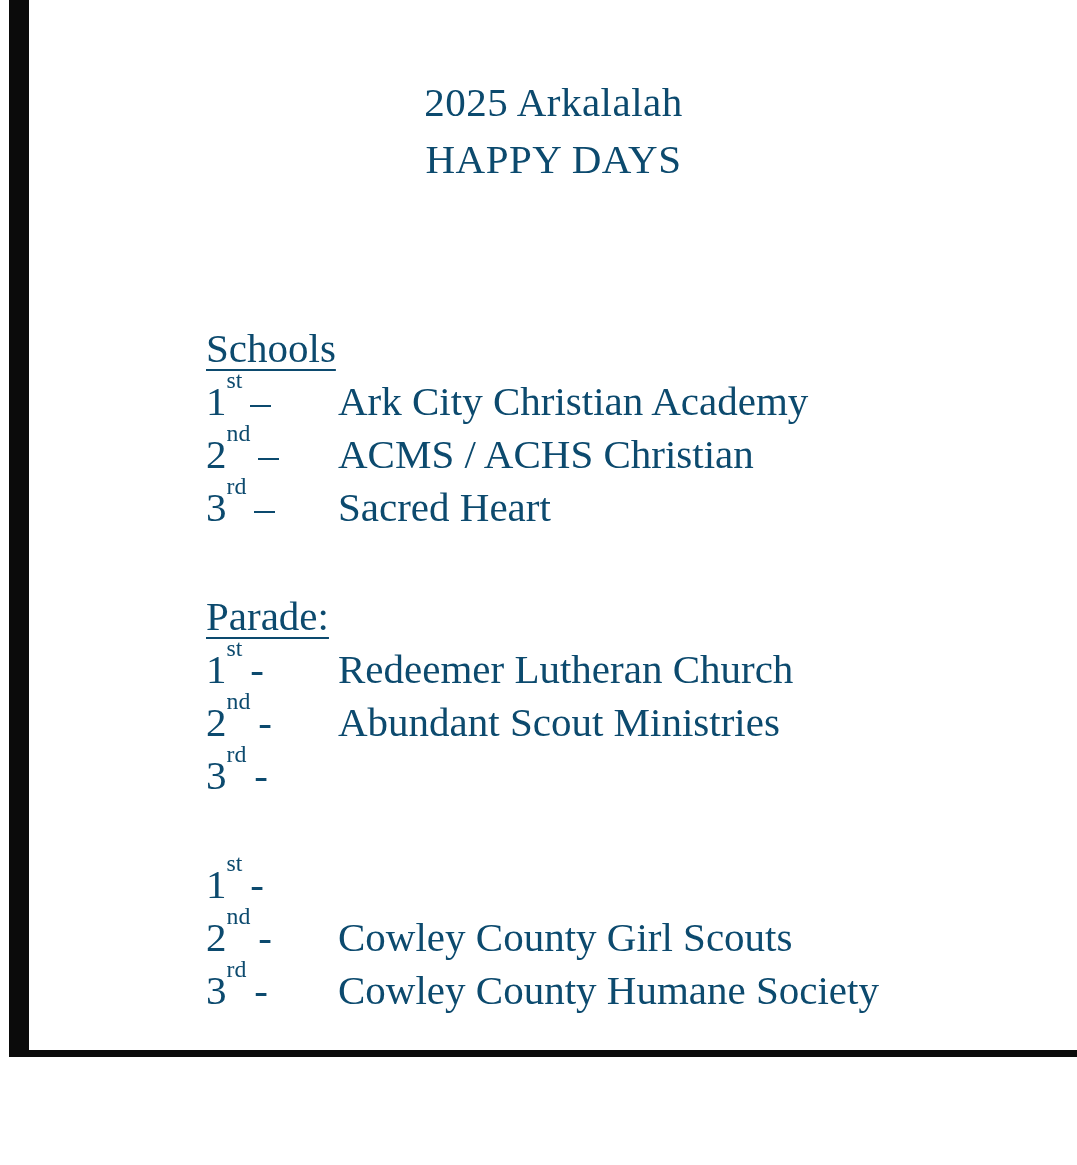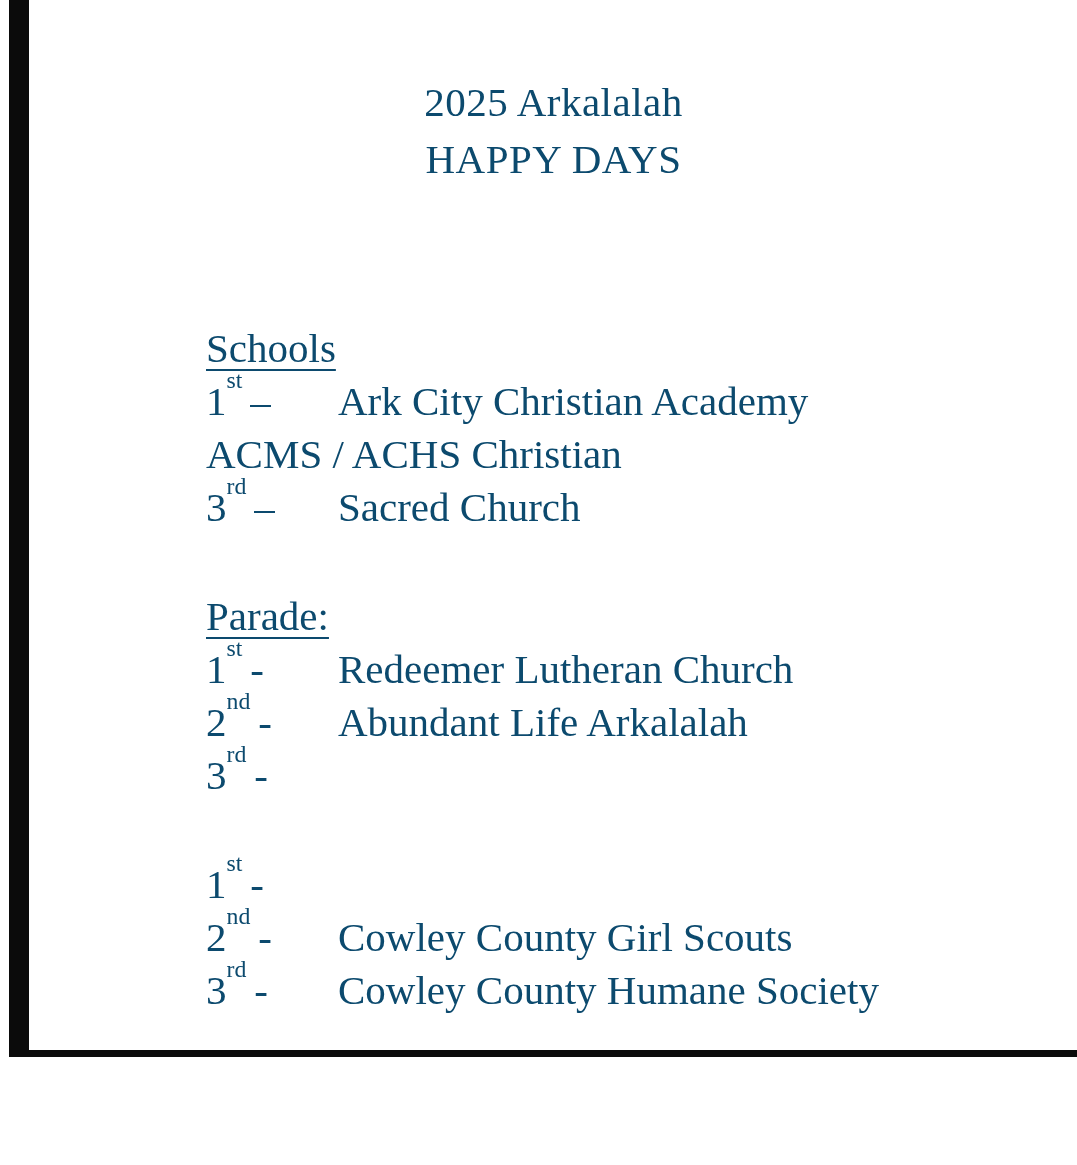--- a/index.html
+++ b/index.html
@@ -99,39 +99,40 @@
 
     <div class="section">
       <div class="section-heading">
         <span class="heading-text">Schools</span>
       </div>
       <div class="winner-row">
         <span class="place-cell"><span>1</span><sup>st</sup><span class="dash">–</span></span>
         <span class="winner-name">Ark City Christian Academy</span>
       </div>
       <div class="winner-row">
+        <span class="place-cell"><span>2</span><sup>nd</sup><span class="dash">–</span></span>
         <span class="winner-name">ACMS / ACHS Christian</span>
       </div>
       <div class="winner-row">
         <span class="place-cell"><span>3</span><sup>rd</sup><span class="dash">–</span></span>
-        <span class="winner-name">Sacred Church</span>
+        <span class="winner-name">Sacred Heart</span>
       </div>
     </div>
 
     <div class="section">
       <div class="section-heading">
         <span class="heading-text">Parade:</span>
       </div>
       <div class="winner-row">
         <span class="place-cell"><span>1</span><sup>st</sup><span class="dash">-</span></span>
         <span class="winner-name">Redeemer Lutheran Church</span>
       </div>
       <div class="winner-row">
         <span class="place-cell"><span>2</span><sup>nd</sup><span class="dash">-</span></span>
-        <span class="winner-name">Abundant Life Arkalalah</span>
+        <span class="winner-name">Abundant Scout Ministries</span>
       </div>
       <div class="winner-row">
         <span class="place-cell"><span>3</span><sup>rd</sup><span class="dash">-</span></span>
         <span class="winner-name"></span>
       </div>
     </div>
 
     <div class="section">
       <div class="winner-row">
         <span class="place-cell"><span>1</span><sup>st</sup><span class="dash">-</span></span>

